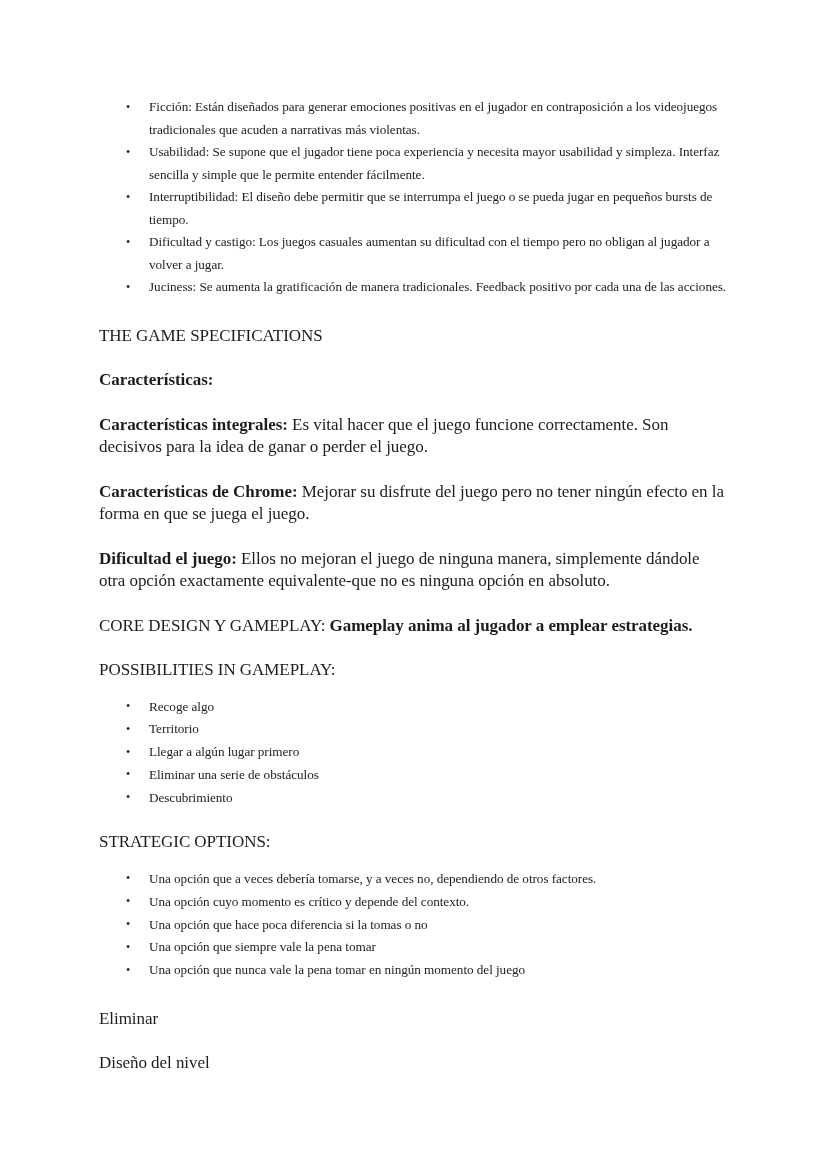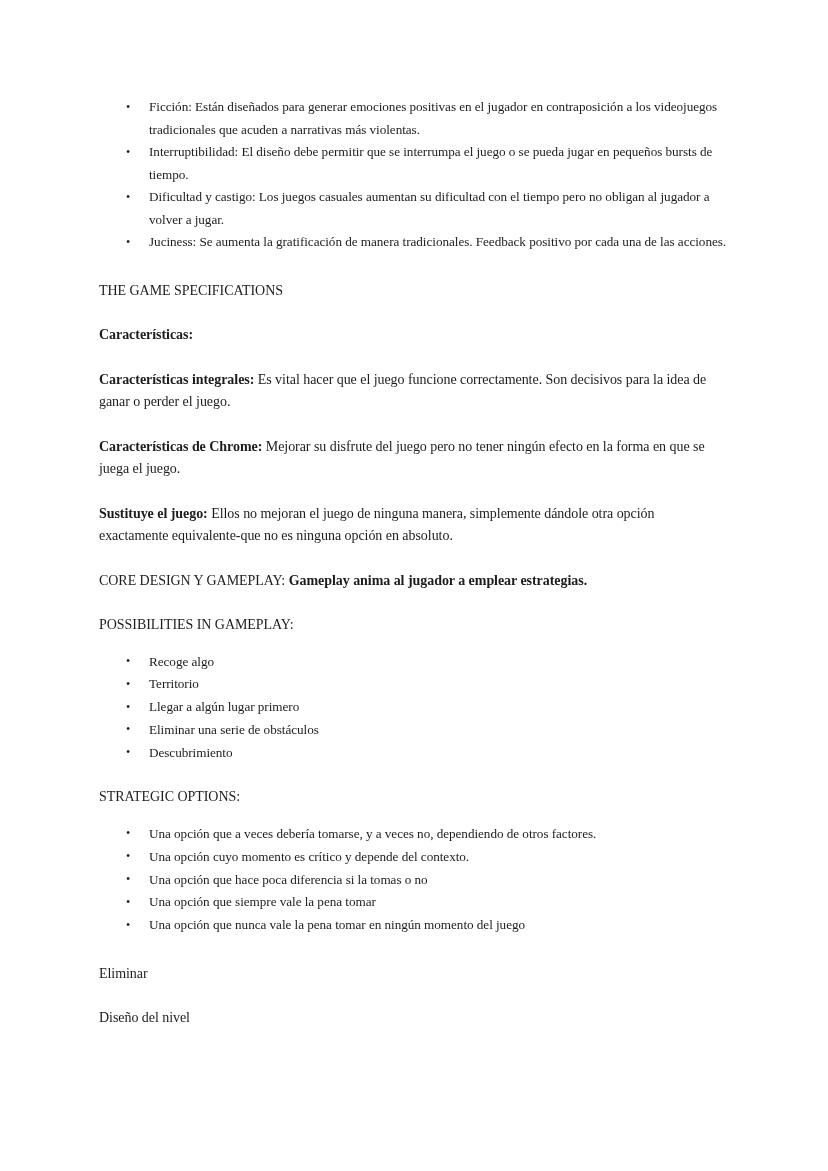--- a/index.html
+++ b/index.html
@@ -20,21 +20,21 @@
   }
   .content {
     position: absolute;
     left: 99px;
     top: 96px;
     width: 628px;
   }
 
   
   .para {
-    font-size: 14px;
+    font-size: 17px;
     line-height: 22.5px;
     margin: 0;
     letter-spacing: -0.05px;
   }
   .para.plain   { font-weight: normal; }
   .para b       { font-weight: bold; }
 
   .spacer-lg { height: 26px; }
   .spacer-md { height: 22px; }
   .spacer-sm { height: 14px; }
@@ -69,20 +69,21 @@
   }
 </style>
 </head>
 <body>
 
 <div class="page">
   <div class="content">
 
     <ul class="bullets loose">
       <li>Ficción: Están diseñados para generar emociones positivas en el jugador en contraposición a los videojuegos tradicionales que acuden a narrativas más violentas.</li>
+      <li>Usabilidad: Se supone que el jugador tiene poca experiencia y necesita mayor usabilidad y simpleza. Interfaz sencilla y simple que le permite entender fácilmente.</li>
       <li>Interruptibilidad: El diseño debe permitir que se interrumpa el juego o se pueda jugar en pequeños bursts de tiempo.</li>
       <li>Dificultad y castigo: Los juegos casuales aumentan su dificultad con el tiempo pero no obligan al jugador a volver a jugar.</li>
       <li>Juciness: Se aumenta la gratificación de manera tradicionales. Feedback positivo por cada una de las acciones.</li>
     </ul>
 
     <div class="spacer-lg"></div>
 
     <p class="para plain">THE GAME SPECIFICATIONS</p>
 
     <div class="spacer-md"></div>
@@ -99,21 +100,21 @@
 
     <div class="spacer-md"></div>
 
     <p class="para">
       <b>Características de Chrome:</b><span> Mejorar su disfrute del juego pero no tener ningún efecto en la forma en que se juega el juego.</span>
     </p>
 
     <div class="spacer-md"></div>
 
     <p class="para">
-      <b>Sustituye el juego:</b><span> Ellos no mejoran el juego de ninguna manera, simplemente dándole otra opción exactamente equivalente-que no es ninguna opción en absoluto.</span>
+      <b>Dificultad el juego:</b><span> Ellos no mejoran el juego de ninguna manera, simplemente dándole otra opción exactamente equivalente-que no es ninguna opción en absoluto.</span>
     </p>
 
     <div class="spacer-md"></div>
 
     <p class="para">
       <span>CORE DESIGN Y GAMEPLAY: </span><b>Gameplay anima al jugador a emplear estrategias.</b>
     </p>
 
     <div class="spacer-md"></div>
 

